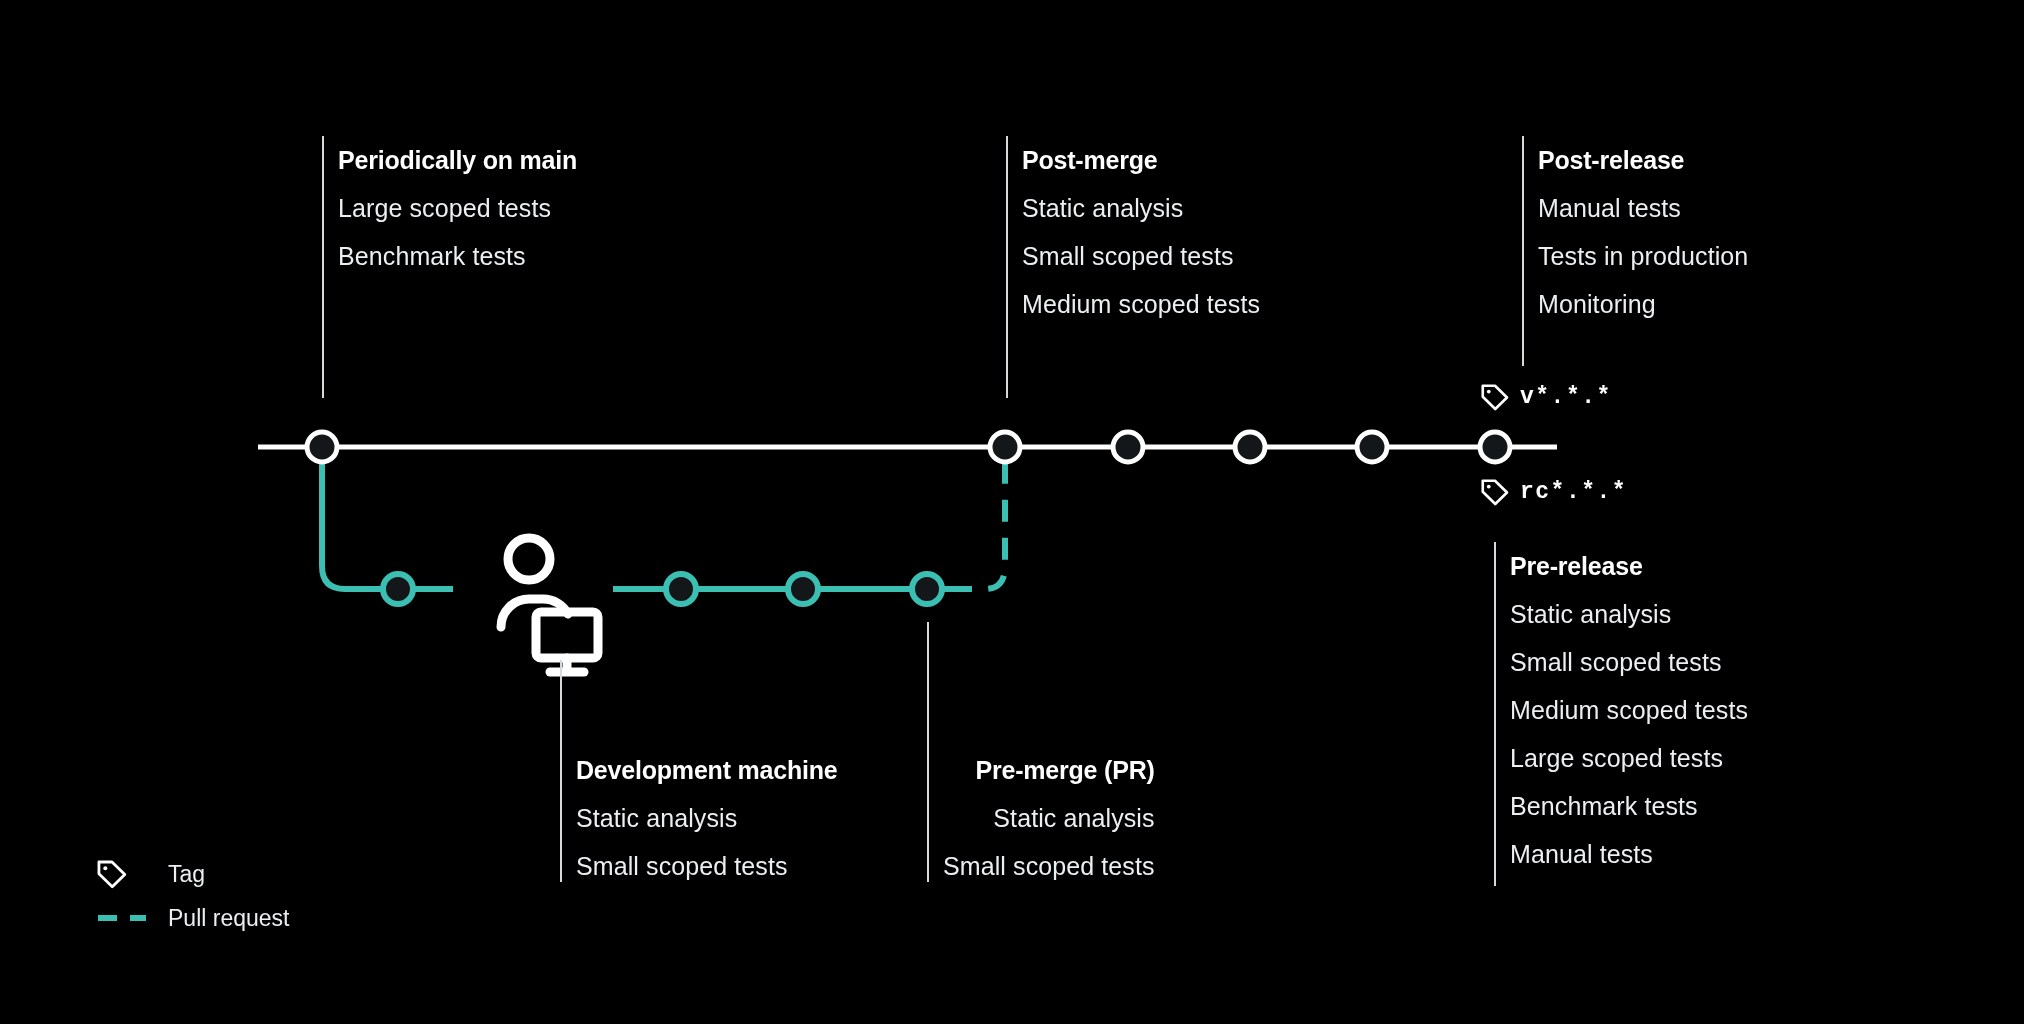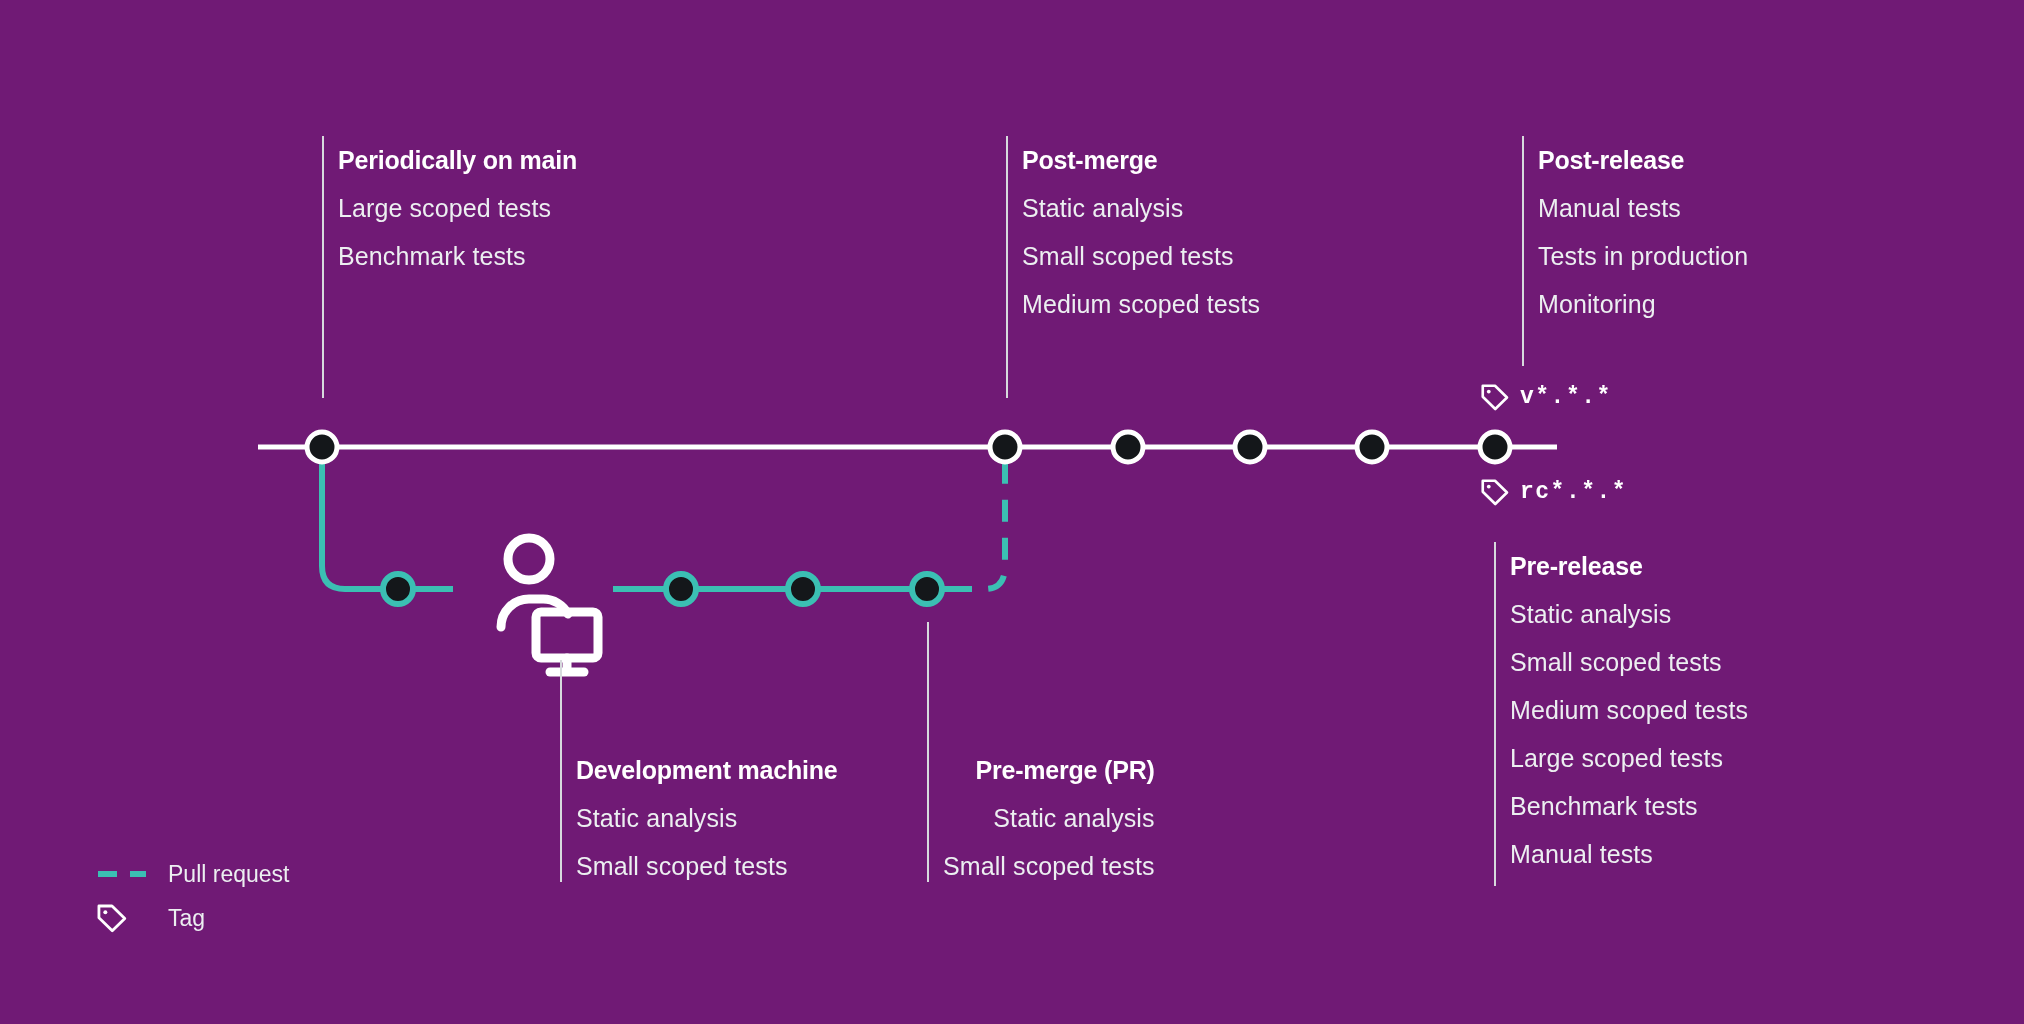--- a/index.html
+++ b/index.html
@@ -12,21 +12,21 @@
     width: 2024px;
     height: 1024px;
     overflow: hidden;
     font-family: "Liberation Sans", sans-serif;
     color: #ffffff;
   }
   #stage {
     position: relative;
     width: 2024px;
     height: 1024px;
-    background: #701a75;
+    background: #000000;
   }
   svg.layer {
     position: absolute;
     left: 0;
     top: 0;
     width: 2024px;
     height: 1024px;
     overflow: visible;
   }
 
@@ -199,35 +199,35 @@
 
   <div class="block" style="left:927px; top:622px; height:260px;text-align:right;">
     <div class="rule"></div>
     <div style="height:124px;"></div>
     <div class="title">Pre-merge (PR)</div>
     <div class="item">Static analysis</div>
     <div class="item">Small scoped tests</div>
   </div>
 
   <div class="legend">
-
-    <div class="legend-row">
-      <span class="legend-key">
-        <svg width="52" height="10" viewBox="0 0 52 10">
-          <line x1="2" y1="5" x2="50" y2="5" stroke="#3bbfb3" stroke-width="6" stroke-dasharray="19 13"></line>
-        </svg>
-      </span>
-      <span class="legend-text">Pull request</span>
-    </div>
 
     <div class="legend-row">
       <span class="legend-key">
         <svg width="32" height="32" viewBox="0 0 24 24">
           <path d="M 2.2 3.0 L 12.0 3.0 L 21.6 12.4 L 12.2 21.6 L 2.2 11.8 Z" fill="none" stroke="#ffffff" stroke-width="2.1" stroke-linejoin="round"></path>
           <circle cx="7.0" cy="7.6" r="1.5" fill="#ffffff"></circle>
         </svg>
       </span>
       <span class="legend-text">Tag</span>
     </div>
 
+    <div class="legend-row">
+      <span class="legend-key">
+        <svg width="52" height="10" viewBox="0 0 52 10">
+          <line x1="2" y1="5" x2="50" y2="5" stroke="#3bbfb3" stroke-width="6" stroke-dasharray="19 13"></line>
+        </svg>
+      </span>
+      <span class="legend-text">Pull request</span>
+    </div>
+
   </div>
 
 </div>
 
 </body></html>

